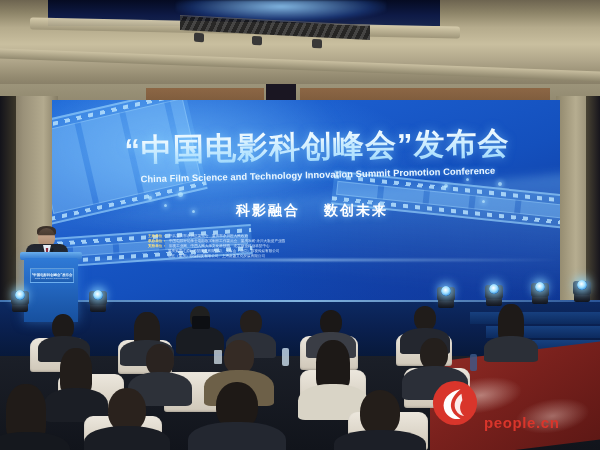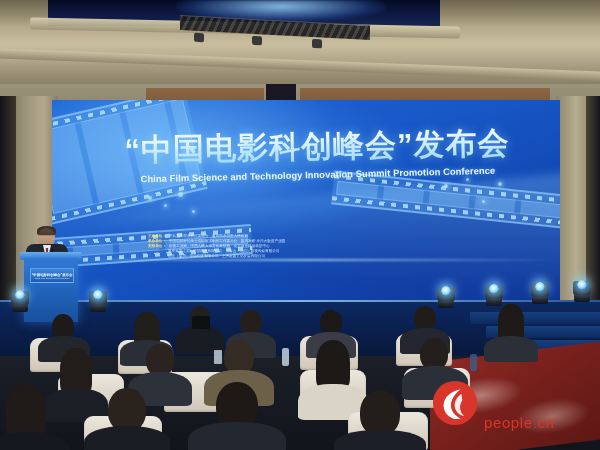--- a/index.html
+++ b/index.html
@@ -153,21 +153,21 @@
       linear-gradient(150deg,#8e2a24 0%,#7a211d 40%,#5e1815 100%);
     transform:skewY(-7deg);}
   .floor-dark{position:absolute;left:0;top:356px;width:600px;height:94px;
     background:linear-gradient(180deg,#1b1f28 0%,#11141b 100%);}
 
   
   .wm{position:absolute;left:432px;top:378px;width:162px;height:62px;}
   .wm-mark{position:absolute;left:0;top:2px;width:46px;height:46px;}
   .wm-cn{position:absolute;left:50px;top:0px;font-size:29px;font-weight:700;color:#d9352b;
     letter-spacing:1px;text-shadow:0 1px 2px rgba(0,0,0,.35);white-space:nowrap;}
-  .wm-en{position:absolute;left:52px;top:36px;font-size:15px;font-weight:400;color:#d9352b;
+  .wm-en{position:absolute;left:52px;top:36px;font-size:15px;font-weight:700;color:#d9352b;
     letter-spacing:.6px;white-space:nowrap;}
 </style>
 </head>
 <body>
 
 <div id="stage">
 
   <div class="ceiling">
     <div class="ceil-inner">
       <div class="ceil-led"></div>
@@ -216,20 +216,24 @@
     <div class="bokeh" style="left:126px;top:92px;width:5px;height:5px;"></div>
     <div class="bokeh" style="left:140px;top:110px;width:3px;height:3px;"></div>
     <div class="bokeh" style="left:392px;top:84px;width:4px;height:4px;"></div>
     <div class="bokeh" style="left:414px;top:78px;width:3px;height:3px;"></div>
     <div class="bokeh" style="left:446px;top:82px;width:4px;height:4px;"></div>
     <div class="bokeh" style="left:430px;top:100px;width:3px;height:3px;"></div>
 
     <div class="title-cn">“中国电影科创峰会”发布会</div>
     <div class="title-en">China Film Science and Technology Innovation Summit Promotion Conference</div>
 
+    <div class="slogan">
+      <span>科影融合</span>
+      <span>数创未来</span>
+    </div>
 
     <div class="credits">
       <div class="credit-row">
         <span class="credit-lb">主办单位：</span>
         <span class="credit-tx">中共重庆市永川区委员会、重庆市永川区人民政府</span>
       </div>
       <div class="credit-row">
         <span class="credit-lb">承办单位：</span>
         <span class="credit-tx">中国电影评论学会电影数字制作工作委员会、重庆班朗·永川大数据产业园</span>
       </div>

